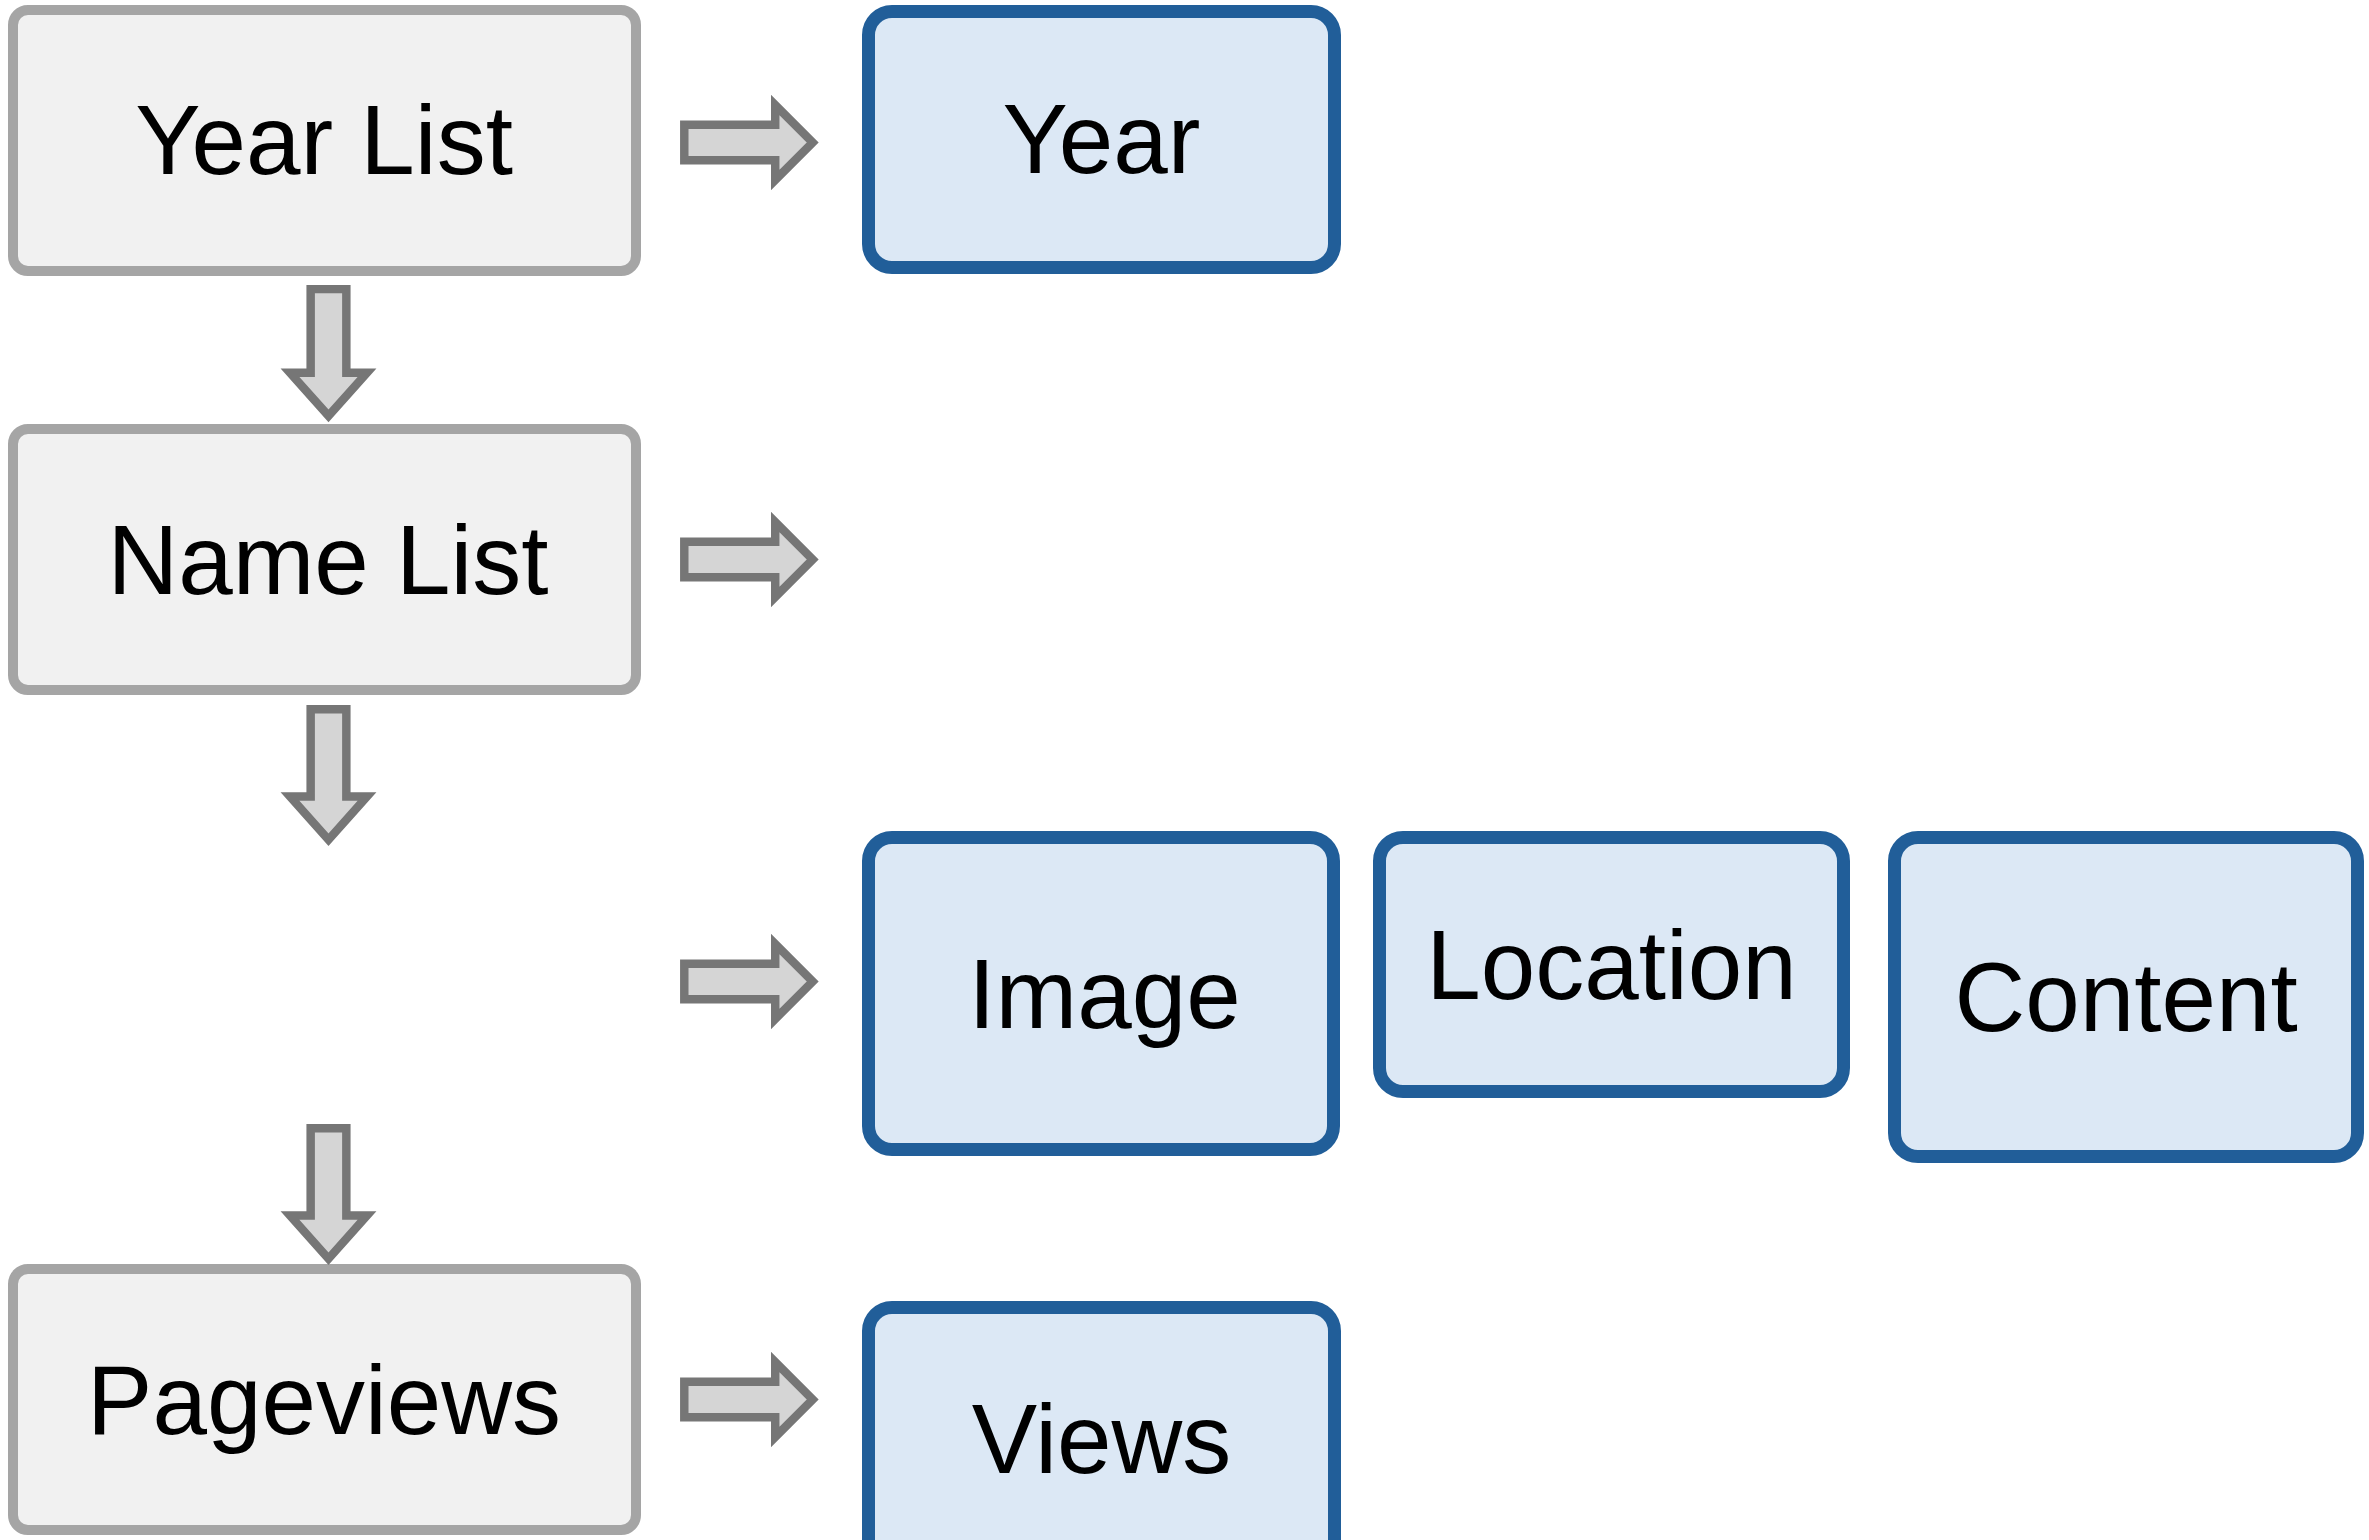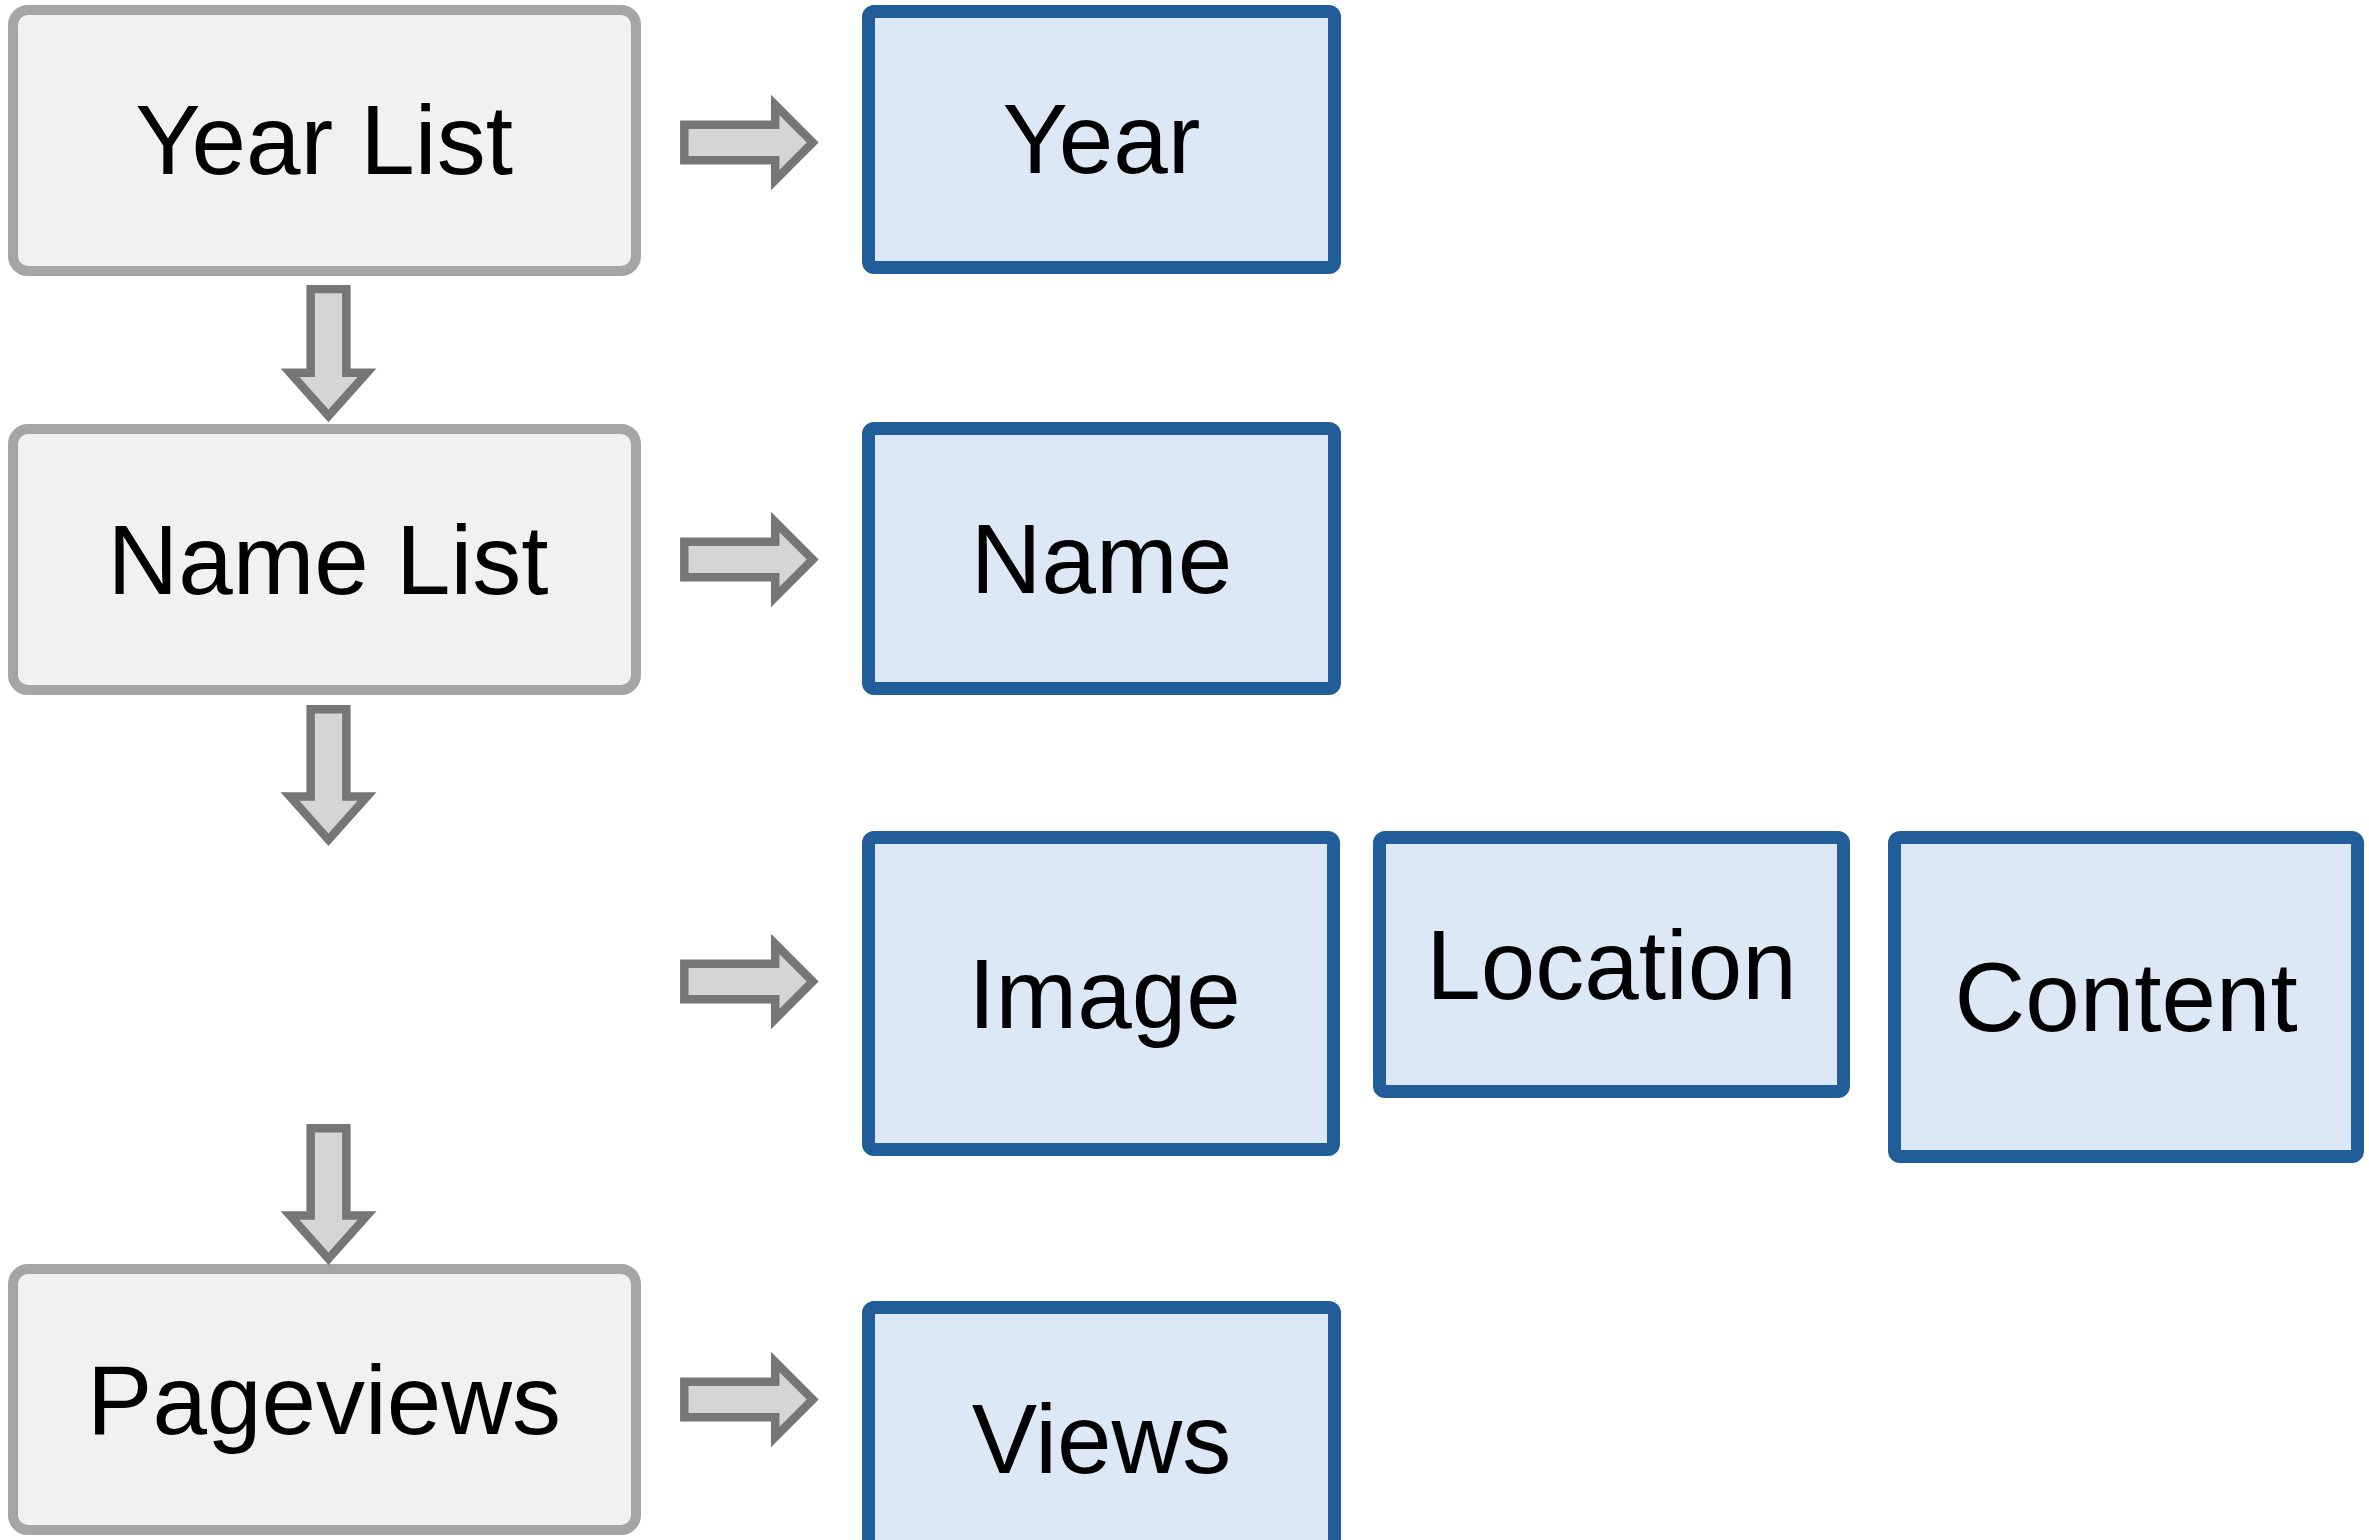--- a/index.html
+++ b/index.html
@@ -30,21 +30,21 @@
   }
   .source-box{
     left:7.5px;width:633px;height:271px;
     background:var(--source-fill);
     border:10.4px solid var(--source-border);
     border-radius:20px;
   }
   .target-box{
     background:var(--target-fill);
     border:13px solid var(--target-border);
-    border-radius:12px;
+    border-radius:30px;
   }
   .arrow{position:absolute;display:block;}
   .arrow svg{display:block;overflow:visible;}
   .arrow polygon{
     fill:var(--arrow-fill);
     stroke:var(--arrow-border);
     stroke-width:9;
     stroke-linejoin:miter;
   }
 </style>
@@ -97,23 +97,20 @@
   <span class="arrow" style="left:684px;top:1362px;">
     <svg width="129" height="75" viewBox="0 0 137 80">
       <polygon points="0,21 97,21 97,0 137,40 97,80 97,59 0,59"></polygon>
     </svg>
   </span>
 
   <div class="box target-box" style="left:862px;top:4.7px;width:479px;height:269px;">
     <span>Year</span>
   </div>
 
-  <div class="box target-box" style="left:862px;top:422px;width:479px;height:273px;">
-    <span>Name</span>
-  </div>
 
   <div class="box target-box" style="left:862px;top:831px;width:478px;height:325px;padding-left:7px;">
     <span>Image</span>
   </div>
   <div class="box target-box" style="left:1373px;top:831px;width:477px;height:267px;">
     <span>Location</span>
   </div>
   <div class="box target-box" style="left:1888px;top:831px;width:476px;height:332px;text-align:center;">
     <span>Content</span>
   </div>

